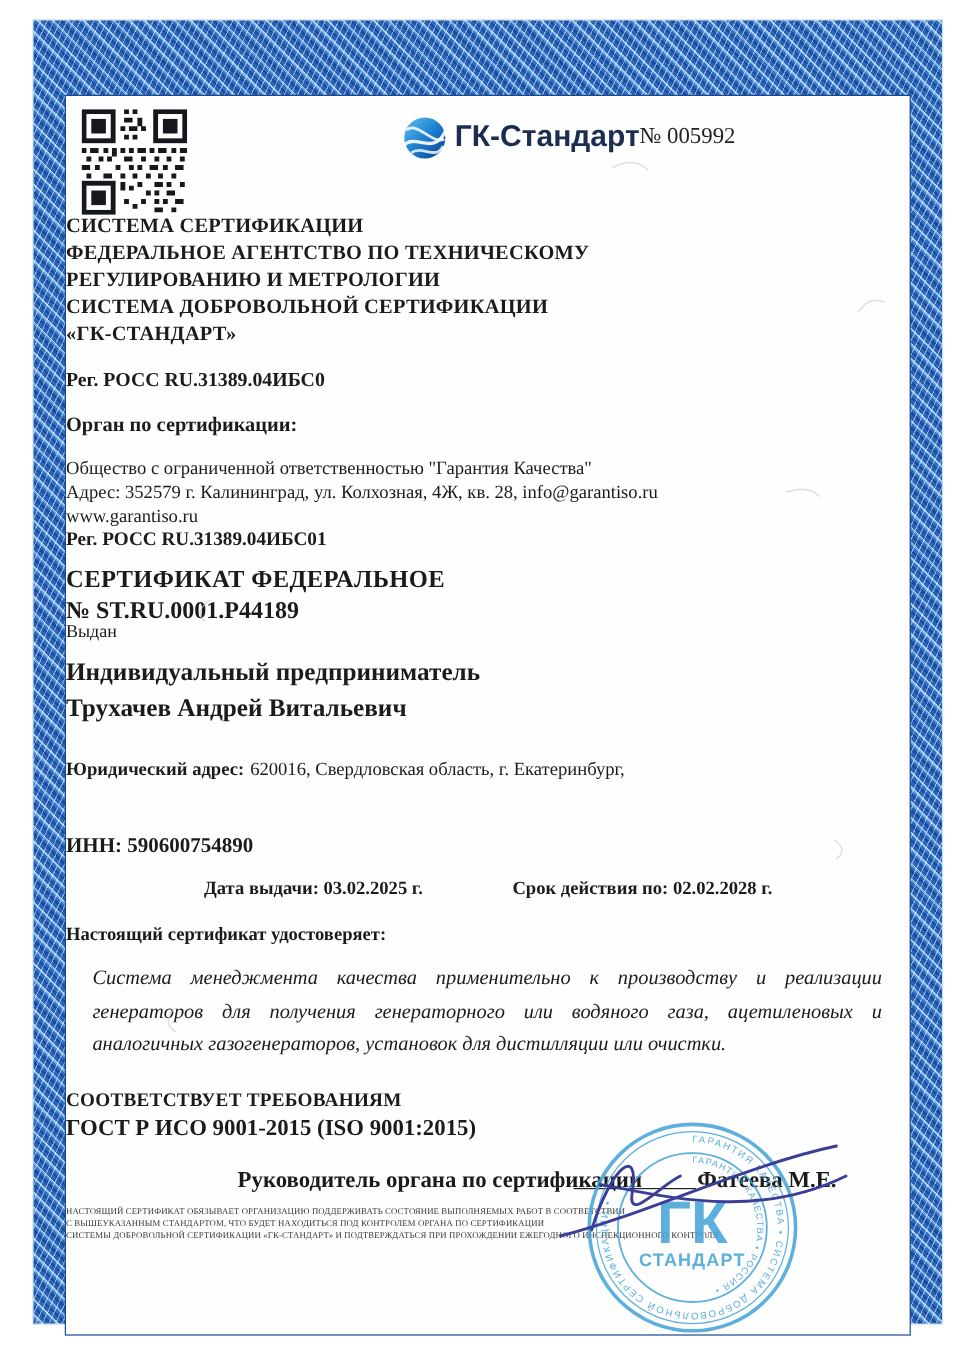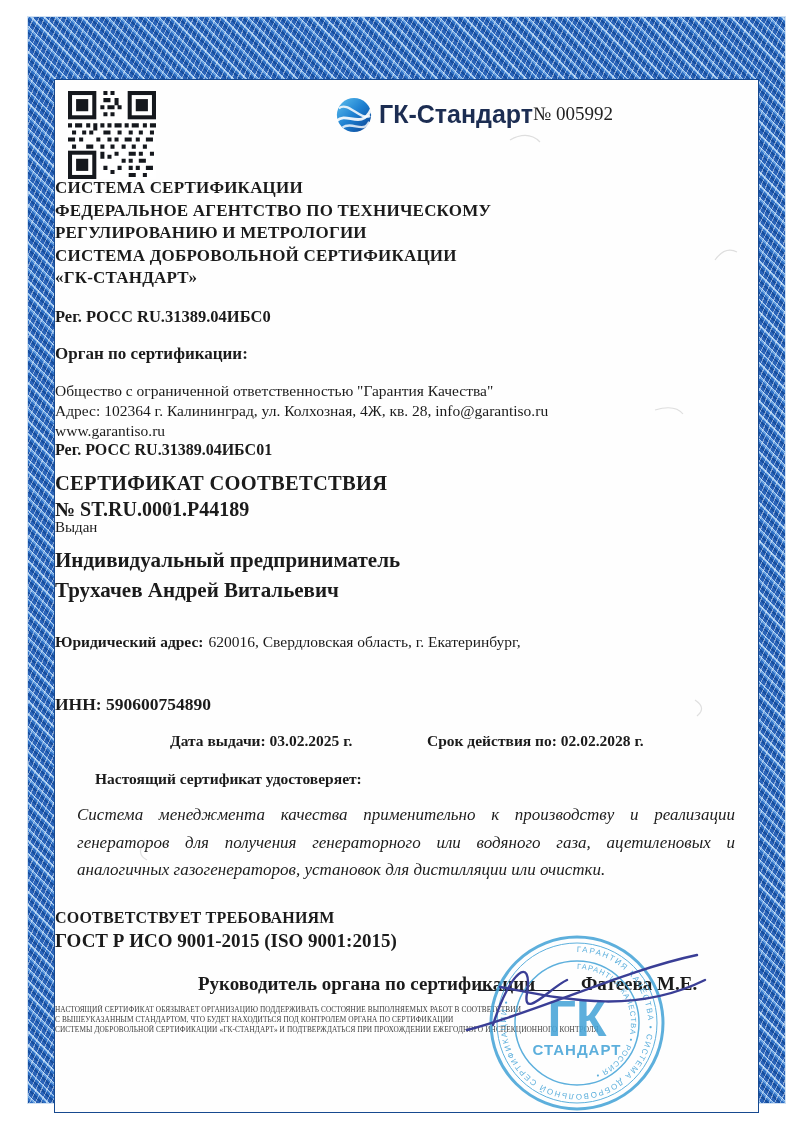--- a/index.html
+++ b/index.html
@@ -44,21 +44,21 @@
   .issued{top:439px;font-size:15px;}
   .holder1{top:468px;font-size:21px;font-weight:bold;}
   .holder2{top:498px;font-size:21px;font-weight:bold;}
   .legal1{top:553px;font-size:15.5px;}
   .legal2{top:574px;font-size:15.5px;}
   .gap{margin-left:5px;}
   .inn{top:614px;font-size:17.5px;font-weight:bold;}
   .dates{top:652px;height:20px;font-size:15.5px;font-weight:bold;}
   .date-issue{position:absolute;left:115px;top:0;}
   .date-valid{position:absolute;left:372px;top:0;}
-  .certifies{top:690px;font-size:15.5px;font-weight:bold;padding-left:40px;}
+  .certifies{top:690px;font-size:15.5px;font-weight:bold;}
   .scope{
     top:721px;left:22px;width:658px;font-size:17px;font-style:italic;
     line-height:27.5px;text-align:justify;
   }
   .conforms1{top:829px;font-size:16px;font-weight:bold;letter-spacing:.2px;}
   .conforms2{top:850px;font-size:19px;font-weight:bold;}
   .head-row{top:893px;height:24px;font-size:19px;font-weight:bold;}
   .head-label{position:absolute;left:143px;top:0;}
   .sign-line{position:absolute;left:423px;top:17px;width:102px;border-bottom:1.5px solid #20222b;}
   .head-name{position:absolute;left:526px;top:0;}
@@ -122,25 +122,25 @@
       <div>ФЕДЕРАЛЬНОЕ АГЕНТСТВО ПО ТЕХНИЧЕСКОМУ</div>
       <div>РЕГУЛИРОВАНИЮ И МЕТРОЛОГИИ</div>
       <div>СИСТЕМА ДОБРОВОЛЬНОЙ СЕРТИФИКАЦИИ</div>
       <div>«ГК-СТАНДАРТ»</div>
     </div>
 
     <div class="abs center reg1">Рег. РОСС RU.31389.04ИБС0</div>
 
     <div class="abs center org-heading">Орган по сертификации:</div>
     <div class="abs center org-name">Общество с ограниченной ответственностью "Гарантия Качества"</div>
-    <div class="abs center org-address">Адрес: 102364 г. Калининград, ул. Колхозная, 4Ж, кв. 28, info@garantiso.ru</div>
+    <div class="abs center org-address">Адрес: 352579 г. Калининград, ул. Колхозная, 4Ж, кв. 28, info@garantiso.ru</div>
     <div class="abs center org-site">www.garantiso.ru</div>
     <div class="abs center org-reg">Рег. РОСС RU.31389.04ИБС01</div>
 
-    <div class="abs center cert-title">СЕРТИФИКАТ СООТВЕТСТВИЯ</div>
+    <div class="abs center cert-title">СЕРТИФИКАТ ФЕДЕРАЛЬНОЕ</div>
     <div class="abs center cert-number">№ ST.RU.0001.P44189</div>
     <div class="abs center issued">Выдан</div>
 
     <div class="abs center holder1">Индивидуальный предприниматель</div>
     <div class="abs center holder2">Трухачев Андрей Витальевич</div>
 
     <div class="abs center legal1">
       <span class="b">Юридический адрес:</span><span class="gap">620016, Свердловская область, г. Екатеринбург,</span>
     </div>
 

